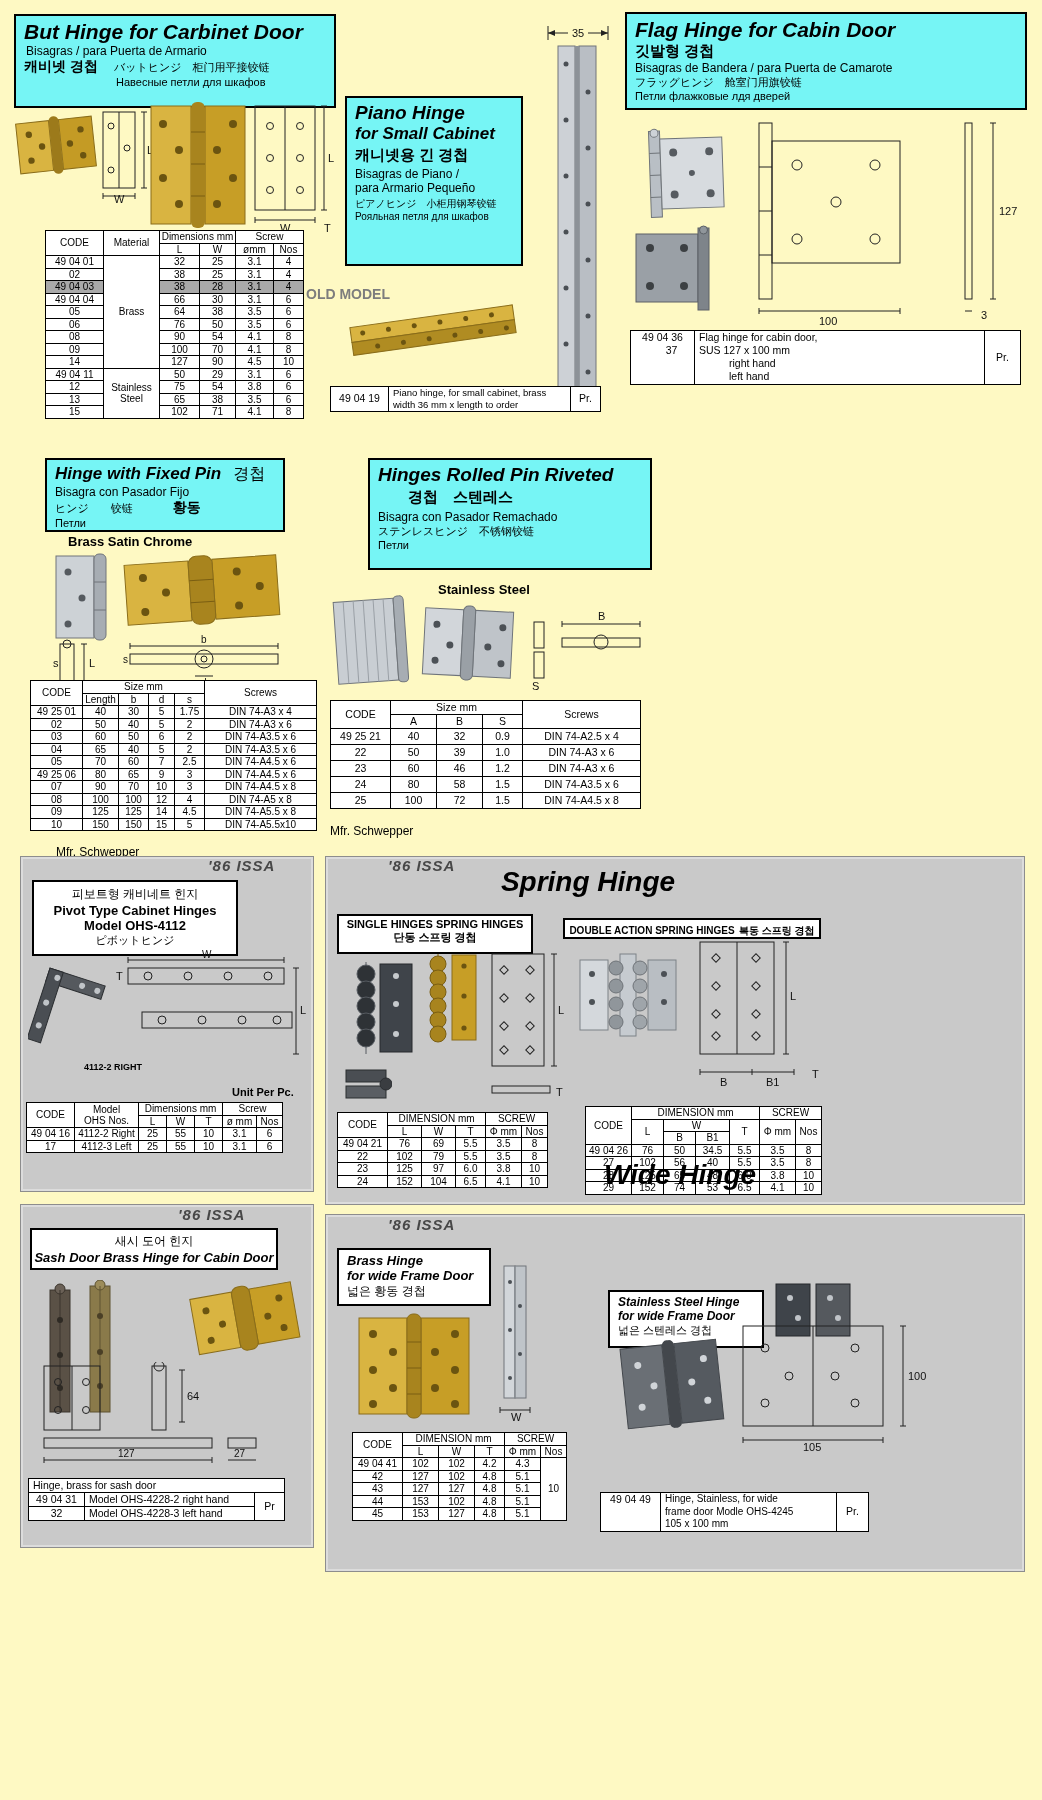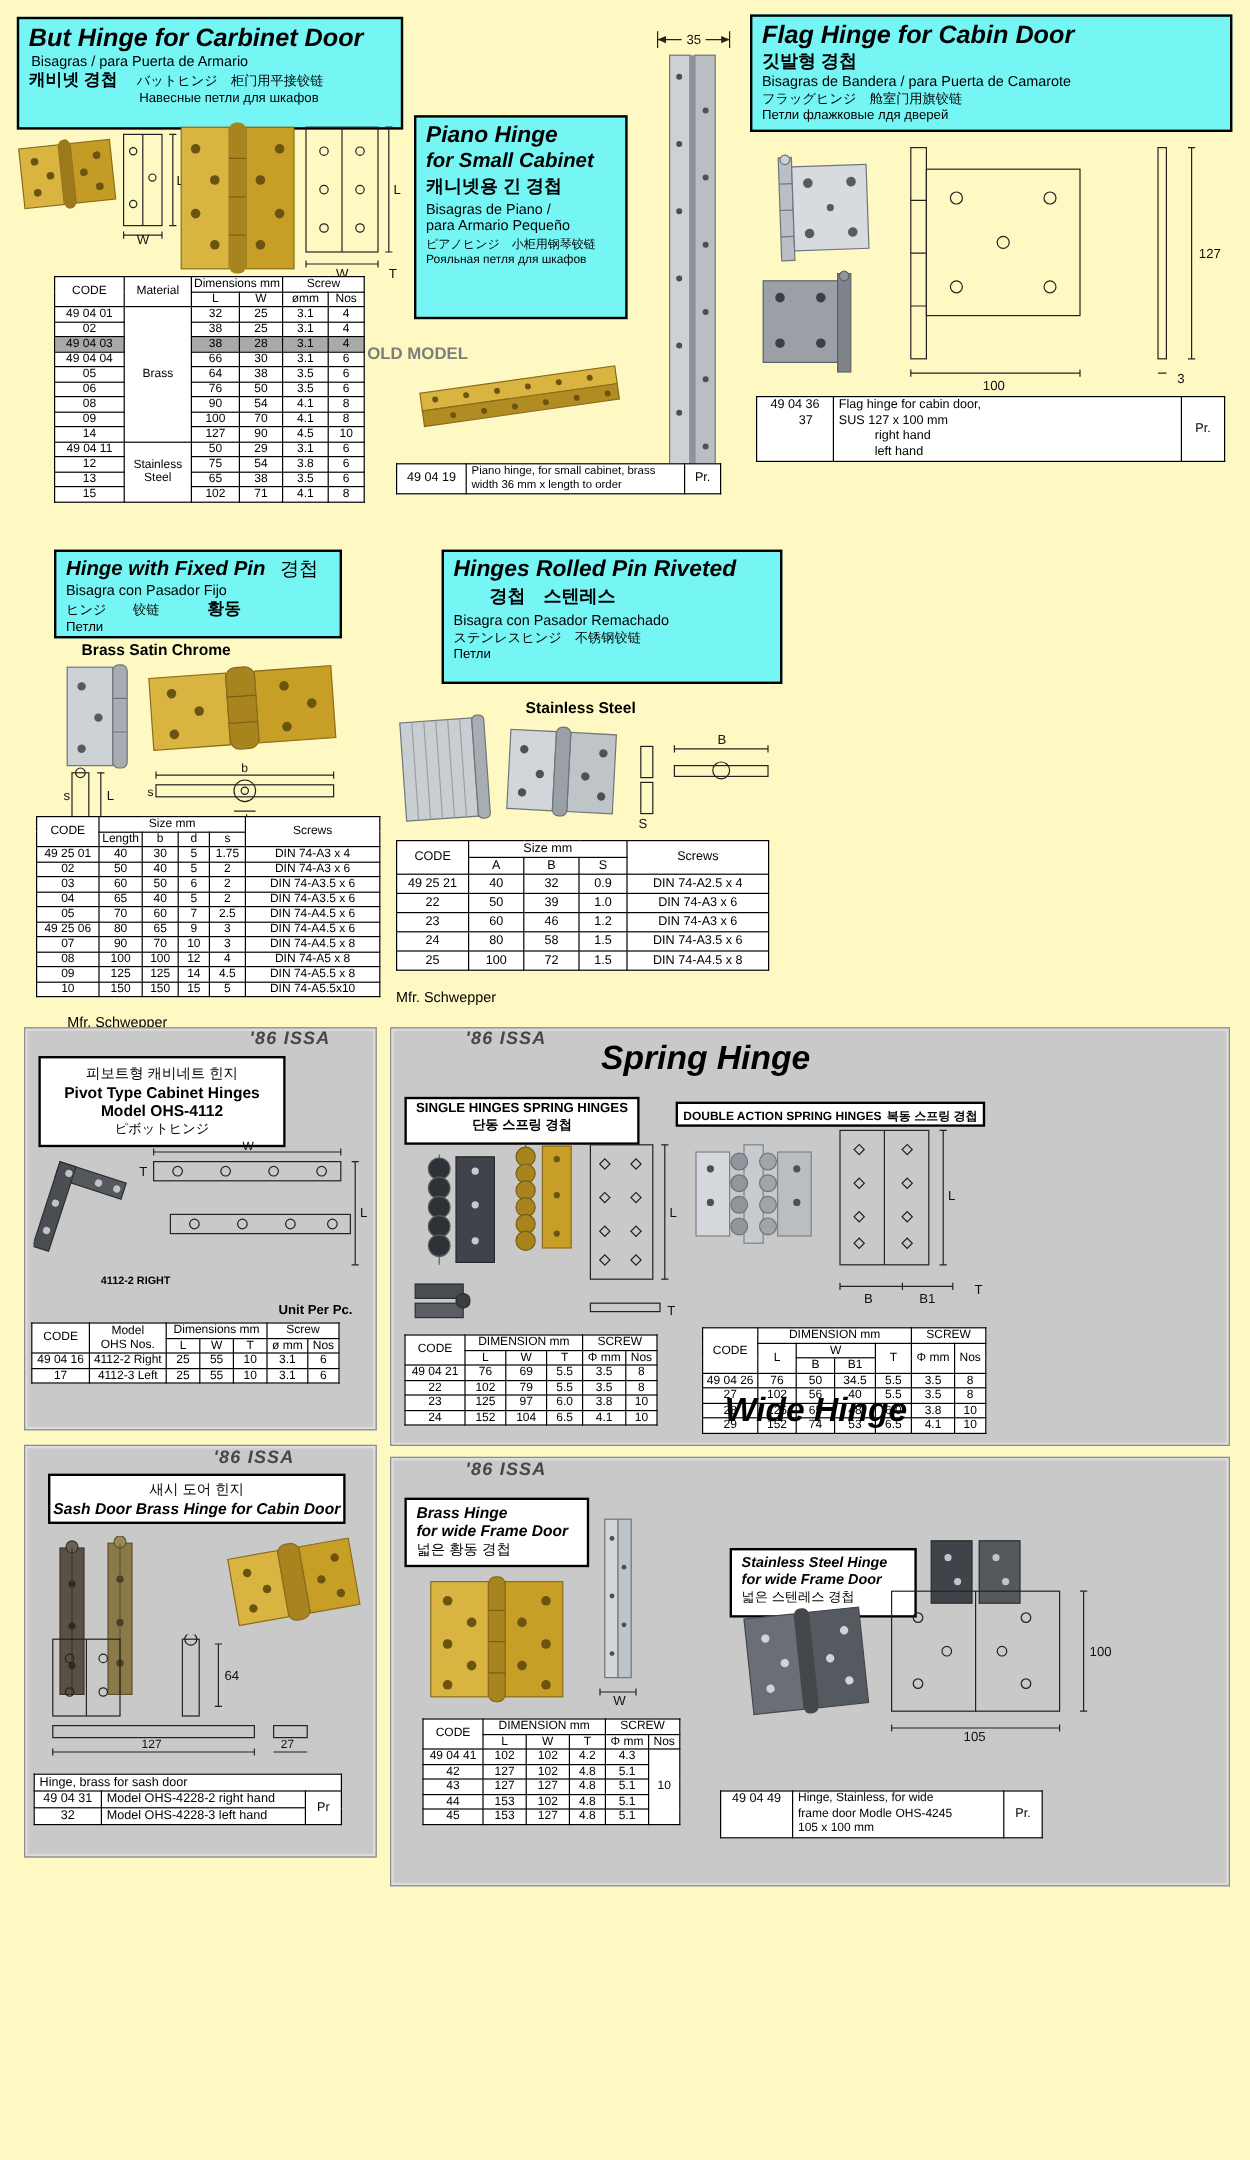--- a/index.html
+++ b/index.html
@@ -975,21 +975,21 @@
           <td>6.5</td>
           <td>4.1</td>
           <td>10</td>
         </tr>
       </tbody>
   </table>
 
   <div class="abs panel" style="left:20px;top:1204px;width:294px;height:344px"></div>
   <div class="abs issa" style="left:178px;top:1206px">'86 ISSA</div>
 
-  <div class="abs whitebox" style="left:40px;top:1228px;width:248px;height:42px;padding-top:3px">
+  <div class="abs whitebox" style="left:30px;top:1228px;width:248px;height:42px;padding-top:3px">
     <div style="font-size:12px">새시 도어 힌지</div>
     <div class="ti" style="font-size:13px">Sash Door Brass Hinge for Cabin Door</div>
   </div>
 
   <svg class="abs" style="left:38px;top:1280px;width:90px;height:140px" viewBox="0 0 90 140">
     <rect x="12" y="10" width="20" height="122" fill="#5a5146" stroke="#3b352d"></rect>
     <circle cx="22" cy="9" r="5" fill="#6b6157" stroke="#3b352d"></circle>
     <line x1="22" y1="10" x2="22" y2="132" stroke="#3b352d"></line>
     <circle cx="22" cy="40" r="3" fill="#2e2a24"></circle>
       <circle cx="22" cy="75" r="3" fill="#2e2a24"></circle>

